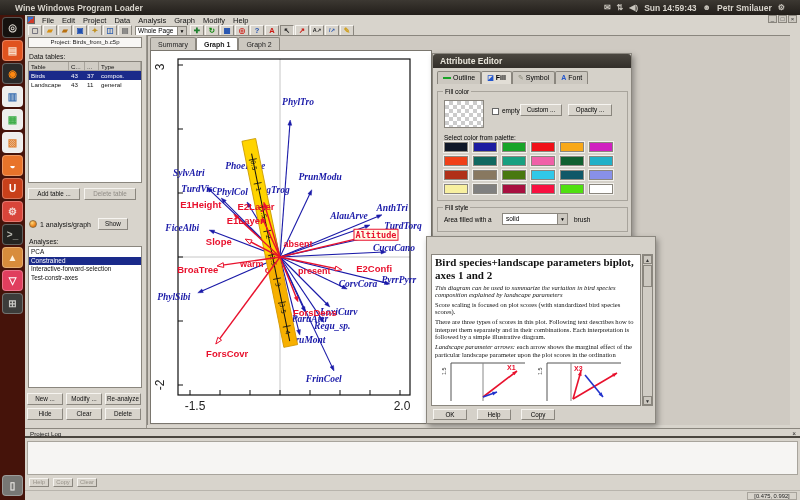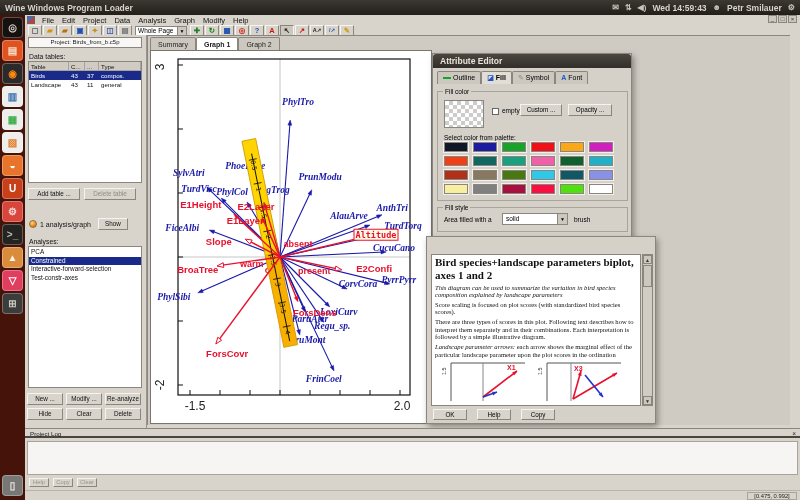--- a/index.html
+++ b/index.html
@@ -2,21 +2,21 @@
 <html><head>
 <meta charset="utf-8">
 <style>
   * { margin:0; padding:0; box-sizing:border-box; }
   html,body { width:800px; height:500px; overflow:hidden; background:#d8d4cc;
               font-family:"Liberation Sans", sans-serif; }
 
   
   #topbar { position:absolute; left:0; top:0; width:800px; height:15px;
     background:linear-gradient(#3c3832,#221e1a); color:#d8d4cc; font-size:8.5px;
-    display:flex; align-items:center; justify-content:space-between; padding:0 5px; }
+    display:flex; align-items:center; justify-content:space-between; padding:0 15px; }
   #topbar .ttl { font-weight:bold; }
   #topbar .right { display:flex; gap:6px; align-items:center; font-weight:600; }
   #topbar .ic { font-size:8px; color:#c8c4bc; }
 
   
   #launcher { position:absolute; left:0; top:15px; width:25px; height:485px; background:#45130a; }
   .tile { width:21px; height:21px; border-radius:4px; margin:2px auto 0 auto;
     border:1px solid rgba(255,255,255,.28); font-size:10px; line-height:19px;
     text-align:center; font-weight:bold; overflow:hidden; }
   #trash-tile { position:absolute; left:2px; top:458px; }
@@ -183,21 +183,21 @@
 </style>
 </head>
 <body>
 
 <div id="topbar">
   <span class="ttl">Wine Windows Program Loader</span>
   <span class="right">
     <span class="ic">✉</span>
     <span class="ic">⇅</span>
     <span class="ic">◀)</span>
-    <span>Wed 14:59:43</span>
+    <span>Sun 14:59:43</span>
     <span class="ic">☻</span>
     <span>Petr Smilauer</span>
     <span class="ic">⚙</span>
   </span>
 </div>
 
 <div id="launcher">
     <div class="tile" style="background: rgb(21, 17, 14); color: rgb(216, 212, 204);">◎</div>
     <div class="tile" style="background: rgb(224, 83, 31); color: rgb(248, 221, 200);">▤</div>
     <div class="tile" style="background: rgb(42, 42, 42); color: rgb(255, 136, 16);">◉</div>

